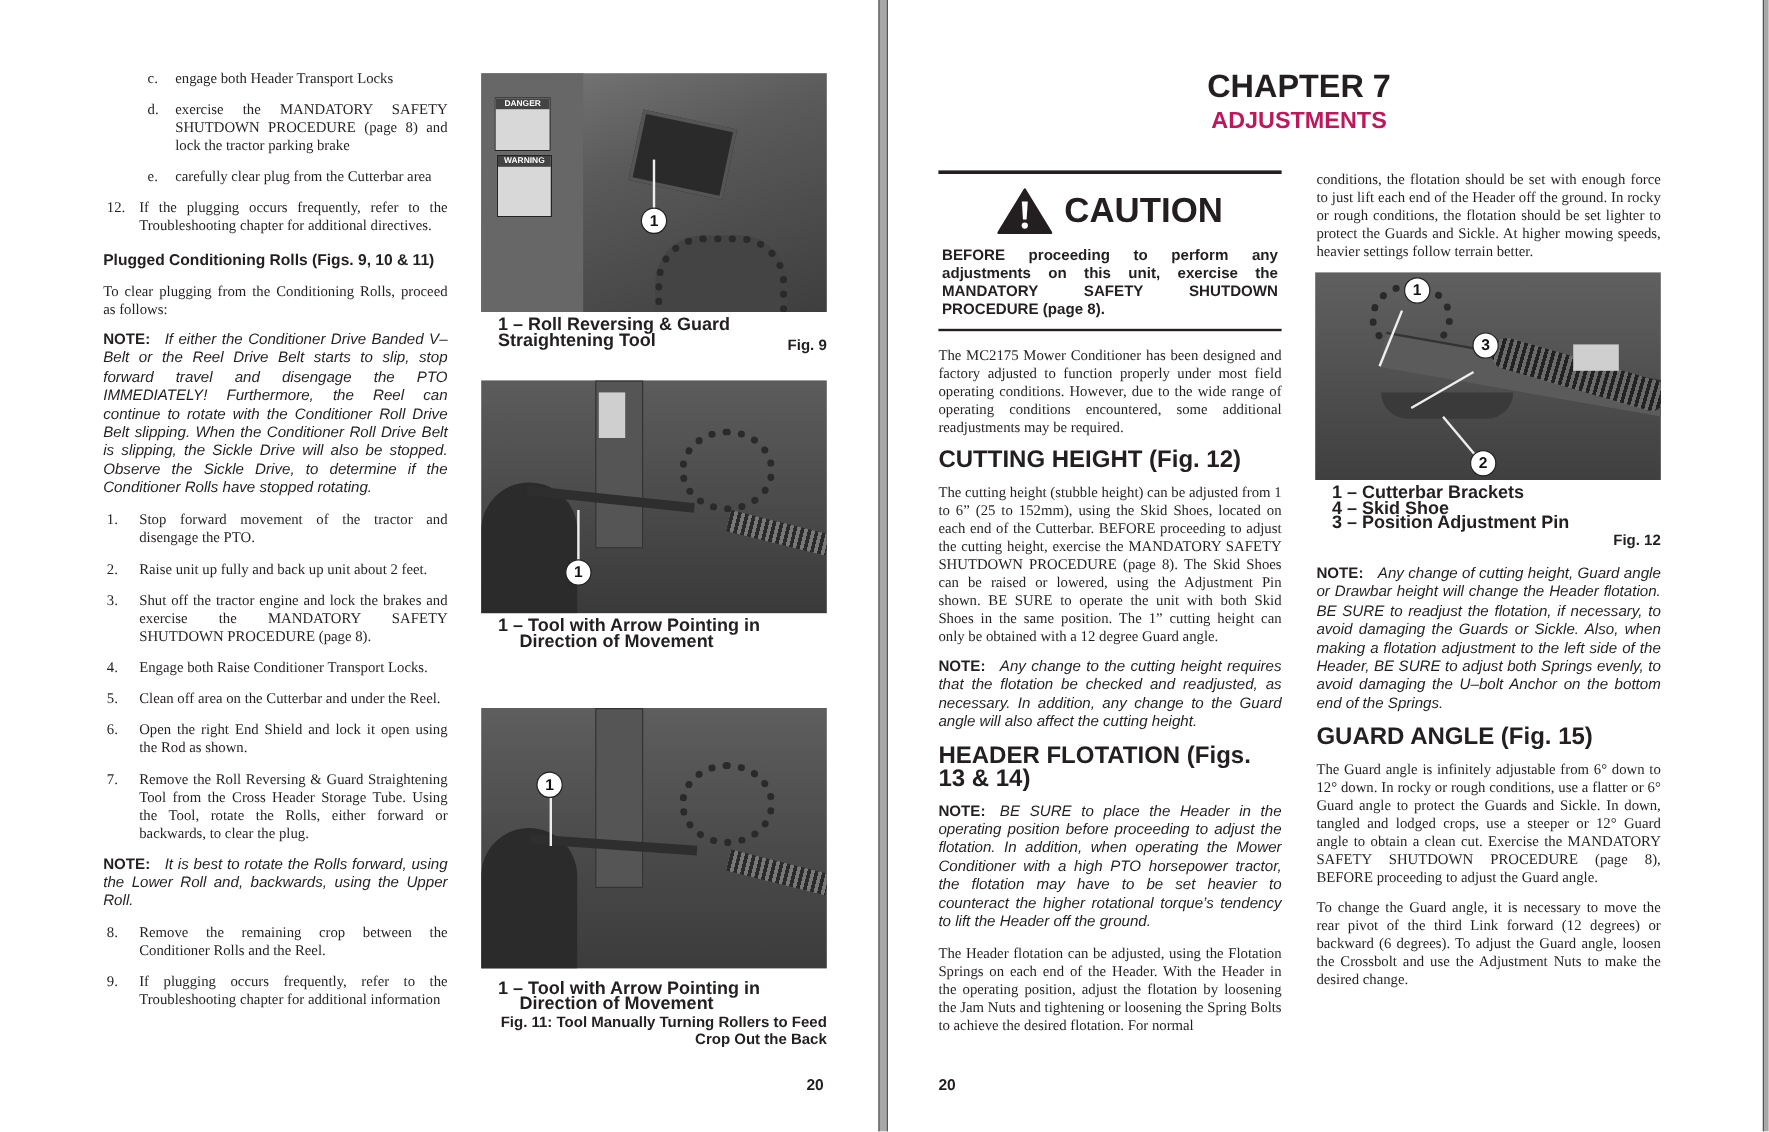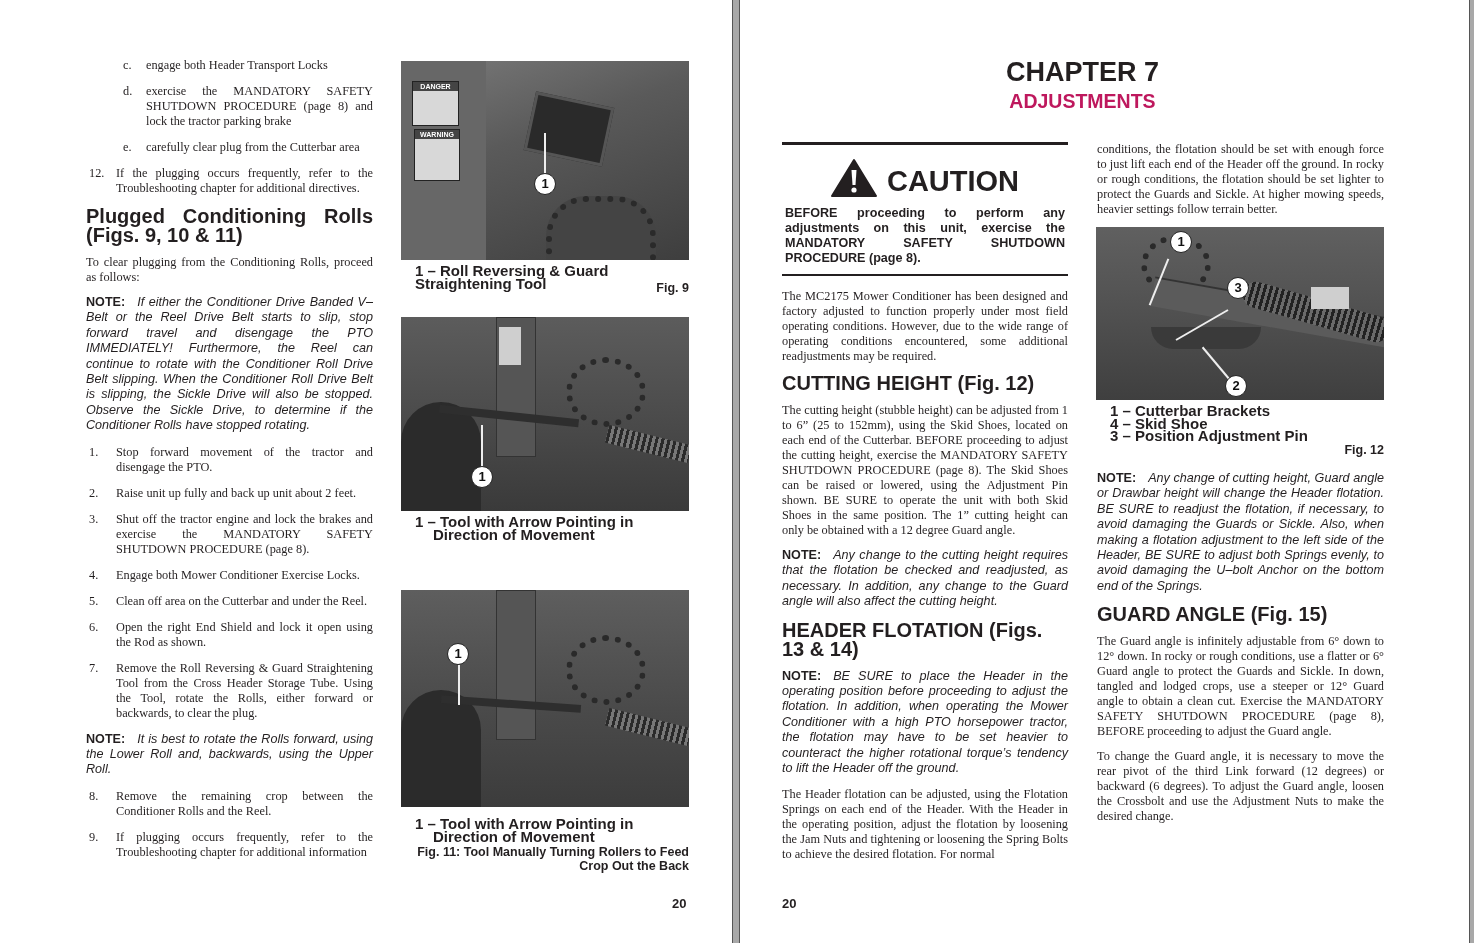--- a/index.html
+++ b/index.html
@@ -31,21 +31,21 @@
   .caption-legend { position: absolute; font-family: "Liberation Sans", sans-serif; font-weight: bold; font-size: 15px; line-height: 12.5px; color: #231f20; }
   .caption-fig { position: absolute; font-family: "Liberation Sans", sans-serif; font-weight: bold; font-size: 12.5px; line-height: 14px; text-align: right; color: #231f20; }
   .page-num { position: absolute; font-family: "Liberation Sans", sans-serif; font-weight: bold; font-size: 13px; }
 
   .chapter-title { position: absolute; font-family: "Liberation Sans", sans-serif; font-weight: bold; font-size: 27px; line-height: 30px; text-align: center; color: #231f20; }
   .chapter-sub { position: absolute; font-family: "Liberation Sans", sans-serif; font-weight: bold; font-size: 19.5px; line-height: 22px; text-align: center; color: #be185d; }
 
   .caution-box { position: absolute; }
   .caution-rule { height: 3px; background: #231f20; }
   .caution-rule.thin { height: 2px; }
-  .caution-head { display: flex; align-items: flex-end; justify-content: center; margin-top: 9px; height: 44px; }
+  .caution-head { display: flex; align-items: center; justify-content: center; margin-top: 9px; height: 44px; }
   .caution-word { font-family: "Liberation Sans", sans-serif; font-weight: bold; font-size: 29px; margin-left: 10px; color: #231f20; }
   .caution-text { font-family: "Liberation Sans", sans-serif; font-weight: bold; font-size: 12.6px; line-height: 15px; text-align: justify; padding: 8px 3px 8px 3px; }
 </style>
 </head>
 <body>
 
 <div class="page page-left">
 
   <div class="col serif" style="left:86px; top:58px; width:287px;">
     <div class="subitem">
@@ -58,31 +58,31 @@
     </div>
     <div class="subitem">
       <span class="num">e.</span>
       <span>carefully clear plug from the Cutterbar area</span>
     </div>
     <div class="item">
       <span class="num">12.</span>
       <span>If the plugging occurs frequently, refer to the Troubleshooting chapter for additional directives.</span>
     </div>
 
-    <div class="h2" style="font-size:20px;">Plugged Conditioning Rolls (Figs. 9, 10 &amp; 11)</div>
+    <div class="h2" style="font-size:13px;">Plugged Conditioning Rolls (Figs. 9, 10 &amp; 11)</div>
     <div class="para">To clear plugging from the Conditioning Rolls, proceed as follows:</div>
 
     <div class="note">
       <b>NOTE:</b><i>If either the Conditioner Drive Banded V–Belt or the Reel Drive Belt starts to slip, stop forward travel and disengage the PTO IMMEDIATELY! Furthermore, the Reel can continue to rotate with the Conditioner Roll Drive Belt slipping. When the Conditioner Roll Drive Belt is slipping, the Sickle Drive will also be stopped. Observe the Sickle Drive, to determine if the Conditioner Rolls have stopped rotating.</i>
     </div>
 
     <div class="item"><span class="num">1.</span><span>Stop forward movement of the tractor and disengage the PTO.</span></div>
     <div class="item"><span class="num">2.</span><span>Raise unit up fully and back up unit about 2 feet.</span></div>
     <div class="item"><span class="num">3.</span><span>Shut off the tractor engine and lock the brakes and exercise the MANDATORY SAFETY SHUTDOWN PROCEDURE (page 8).</span></div>
-    <div class="item"><span class="num">4.</span><span>Engage both Mower Conditioner Exercise Locks.</span></div>
+    <div class="item"><span class="num">4.</span><span>Engage both Raise Conditioner Transport Locks.</span></div>
     <div class="item"><span class="num">5.</span><span>Clean off area on the Cutterbar and under the Reel.</span></div>
     <div class="item"><span class="num">6.</span><span>Open the right End Shield and lock it open using the Rod as shown.</span></div>
     <div class="item"><span class="num">7.</span><span>Remove the Roll Reversing &amp; Guard Straightening Tool from the Cross Header Storage Tube. Using the Tool, rotate the Rolls, either forward or backwards, to clear the plug.</span></div>
 
     <div class="note">
       <b>NOTE:</b><i>It is best to rotate the Rolls forward, using the Lower Roll and, backwards, using the Upper Roll.</i>
     </div>
 
     <div class="item"><span class="num">8.</span><span>Remove the remaining crop between the Conditioner Rolls and the Reel.</span></div>
     <div class="item"><span class="num">9.</span><span>If plugging occurs frequently, refer to the Troubleshooting chapter for additional information</span></div>

